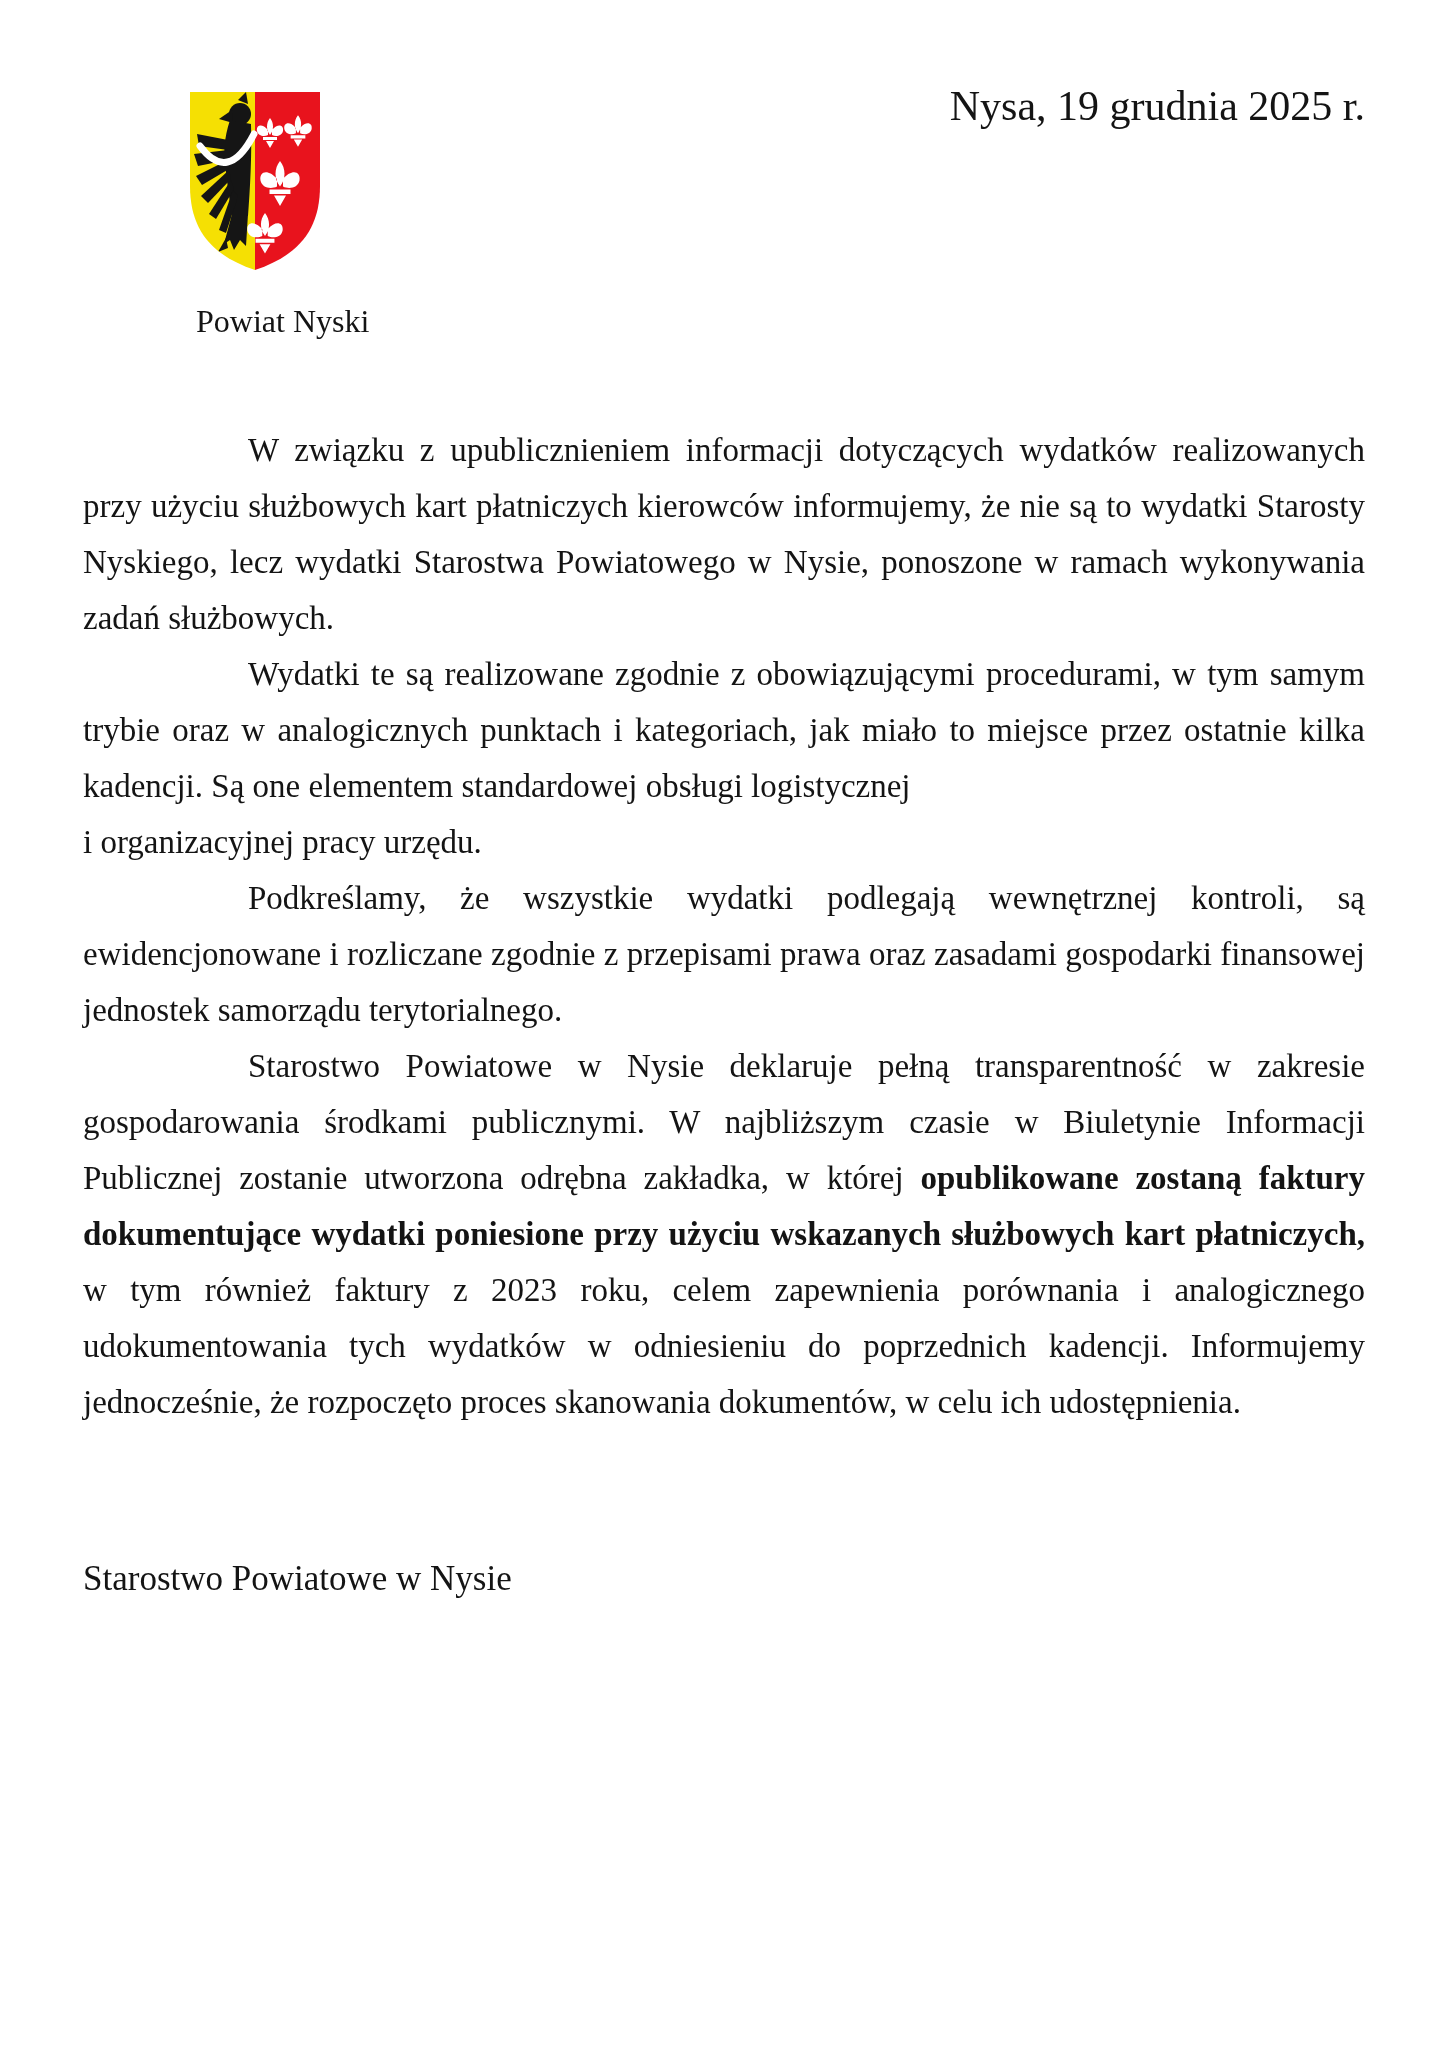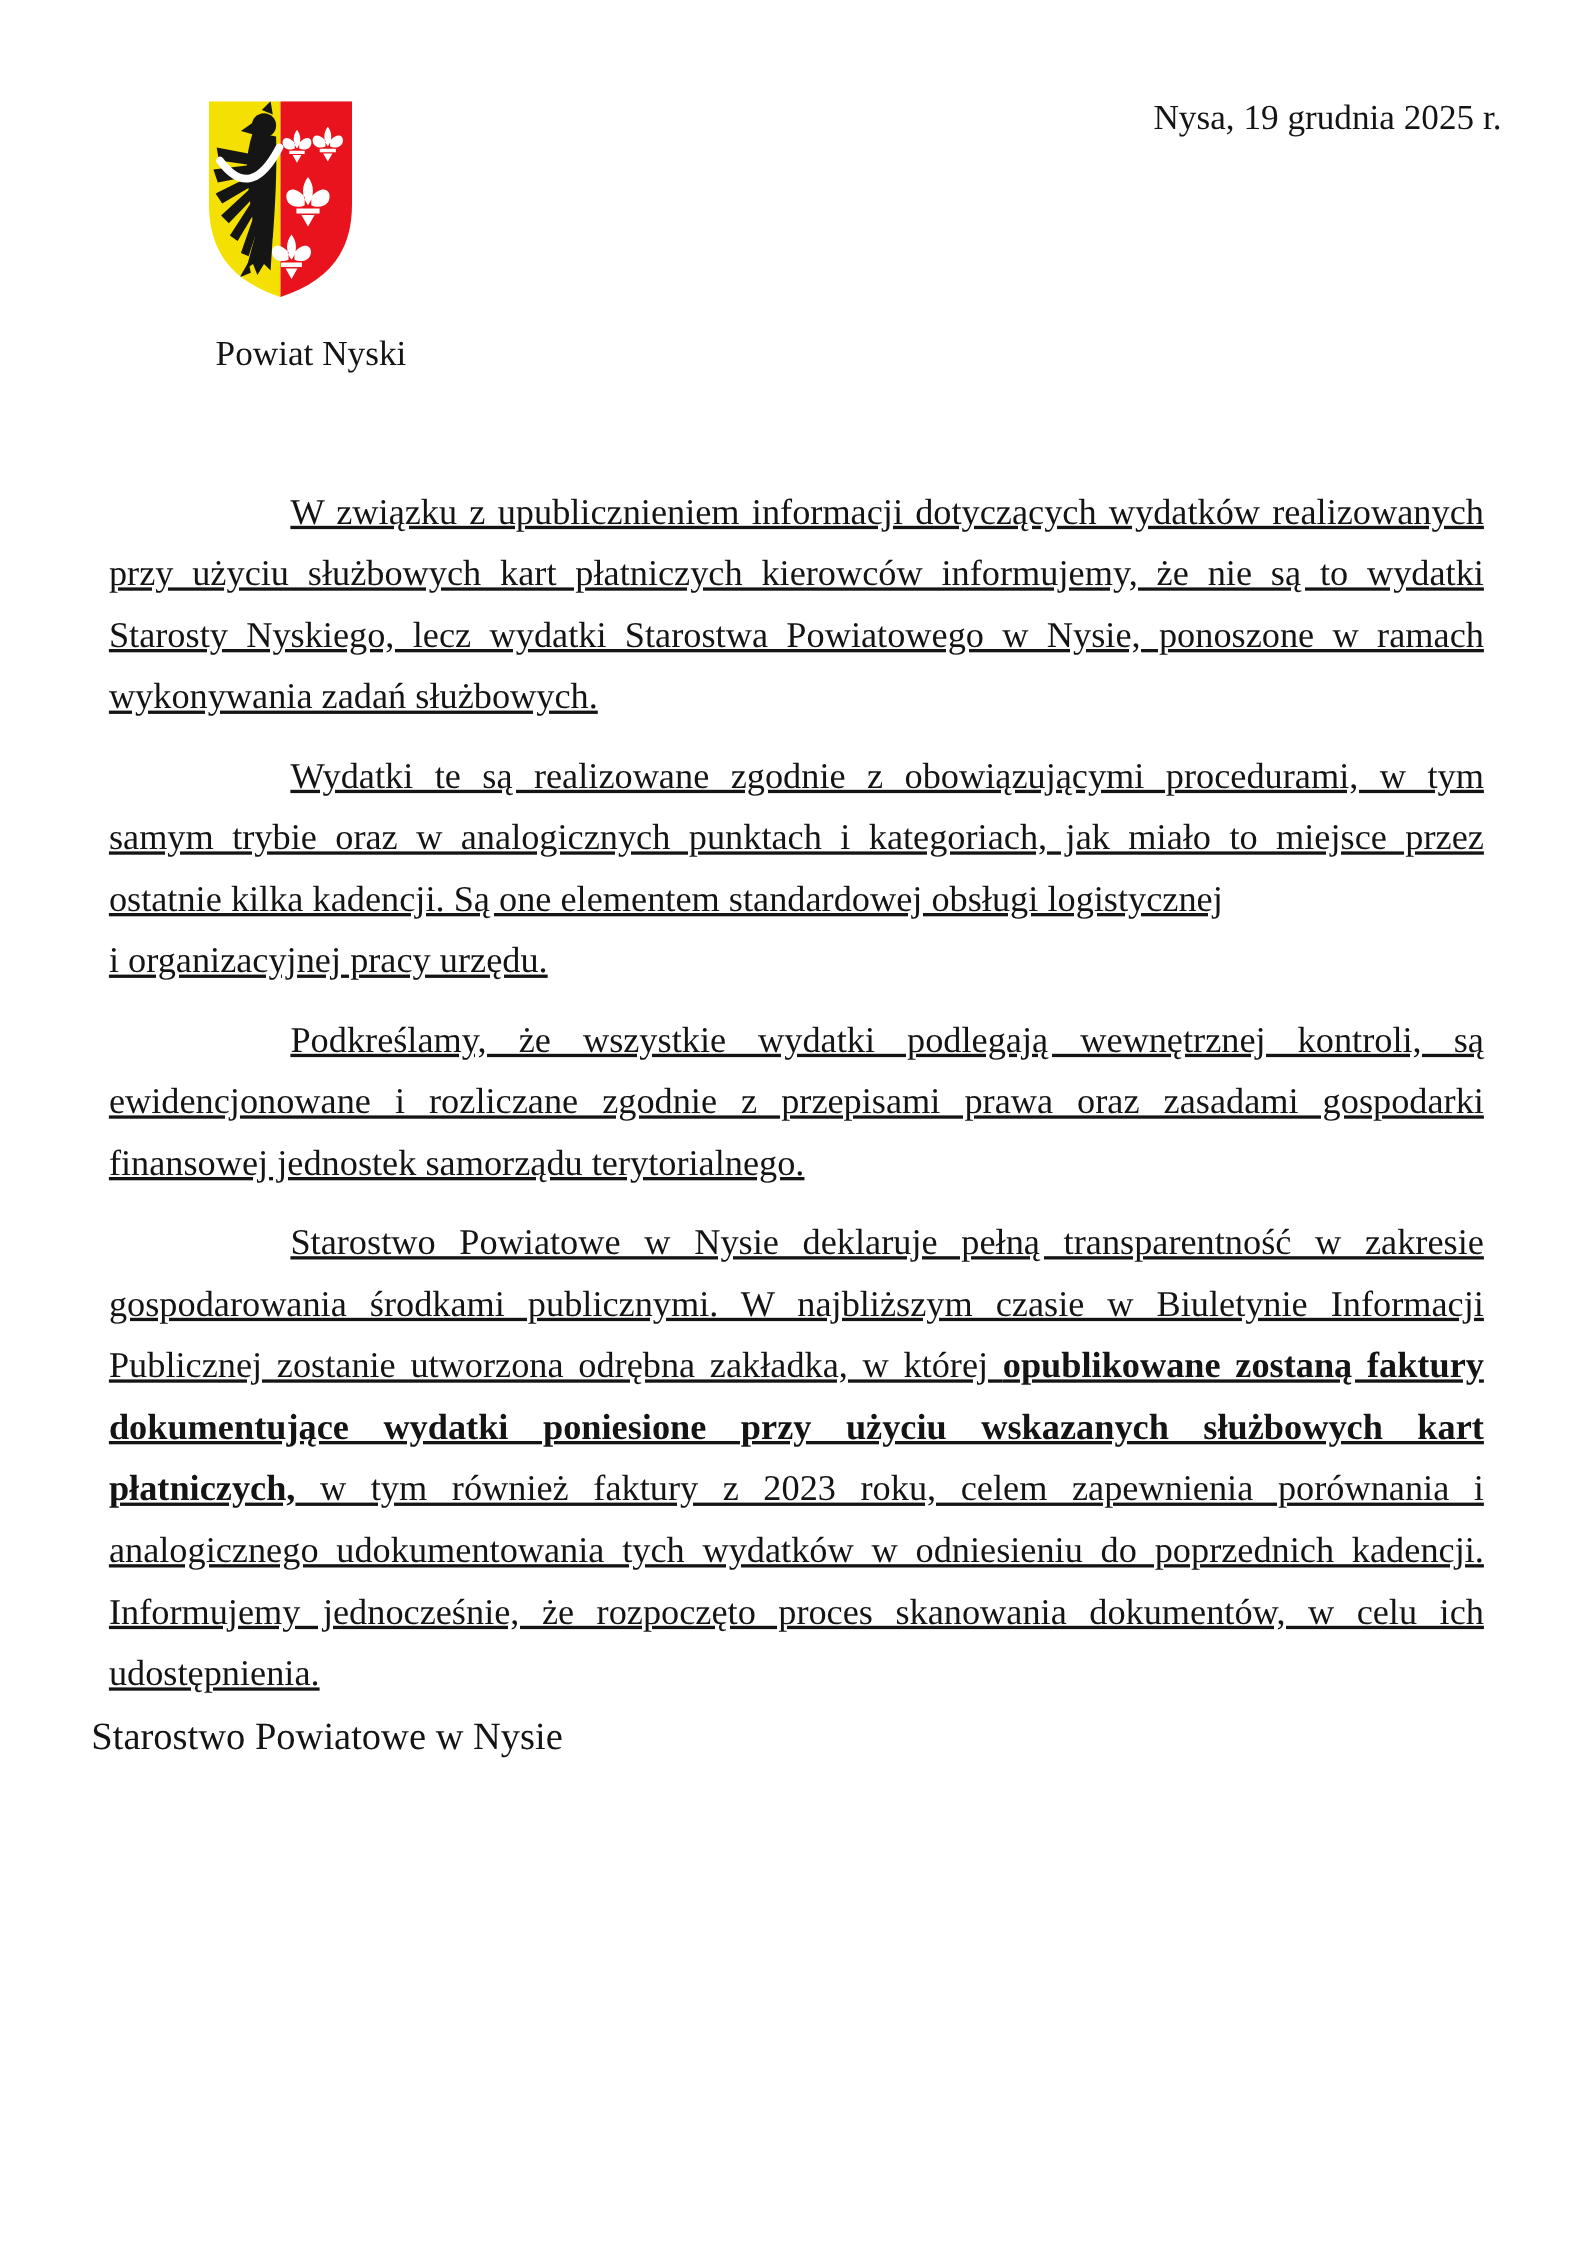--- a/index.html
+++ b/index.html
@@ -11,21 +11,21 @@
     font-family: "Liberation Serif", "DejaVu Serif", serif;
     color: #141414;
     overflow: hidden;
   }
   .date-line {
     position: absolute;
     left: 83px;
     top: 86px;
     width: 1282px;
     text-align: right;
-    font-size: 32px;
+    font-size: 42px;
     line-height: 40px;
     white-space: nowrap;
   }
   .emblem {
     position: absolute;
     left: 188px;
     top: 90px;
     width: 134px;
     height: 182px;
   }
@@ -40,24 +40,23 @@
   }
   .letter-body {
     position: absolute;
     left: 83px;
     top: 422px;
     width: 1282px;
     font-size: 33px;
     line-height: 56px;
   }
   .letter-body p {
-    margin: 16px;
+    margin: 0;
     text-align: justify;
     text-indent: 165px;
-    text-decoration: underline;
   }
   .letter-body strong { font-weight: bold; }
   .signature-line {
     position: absolute;
     left: 83px;
     top: 1556px;
     width: 1282px;
     padding-right: 45px;
     box-sizing: border-box;
     text-align: left;

